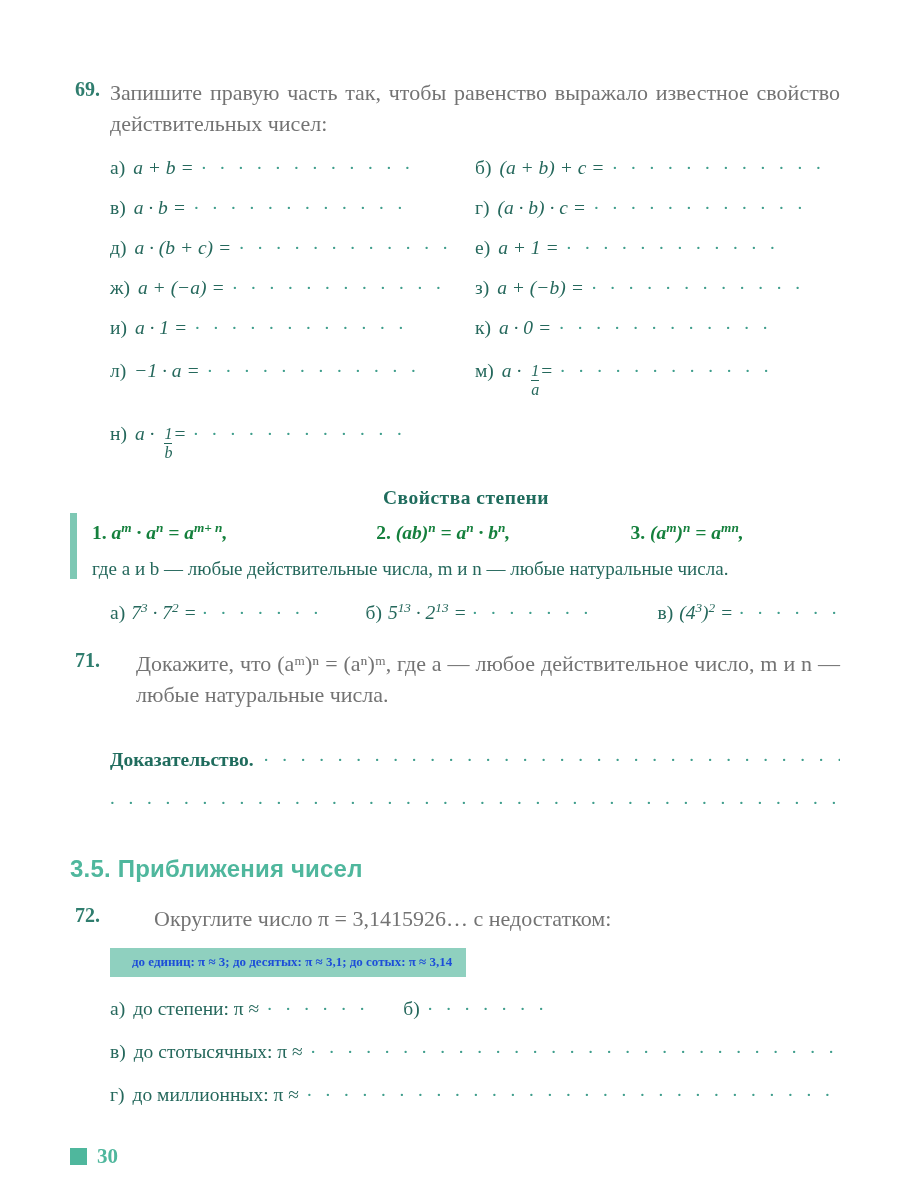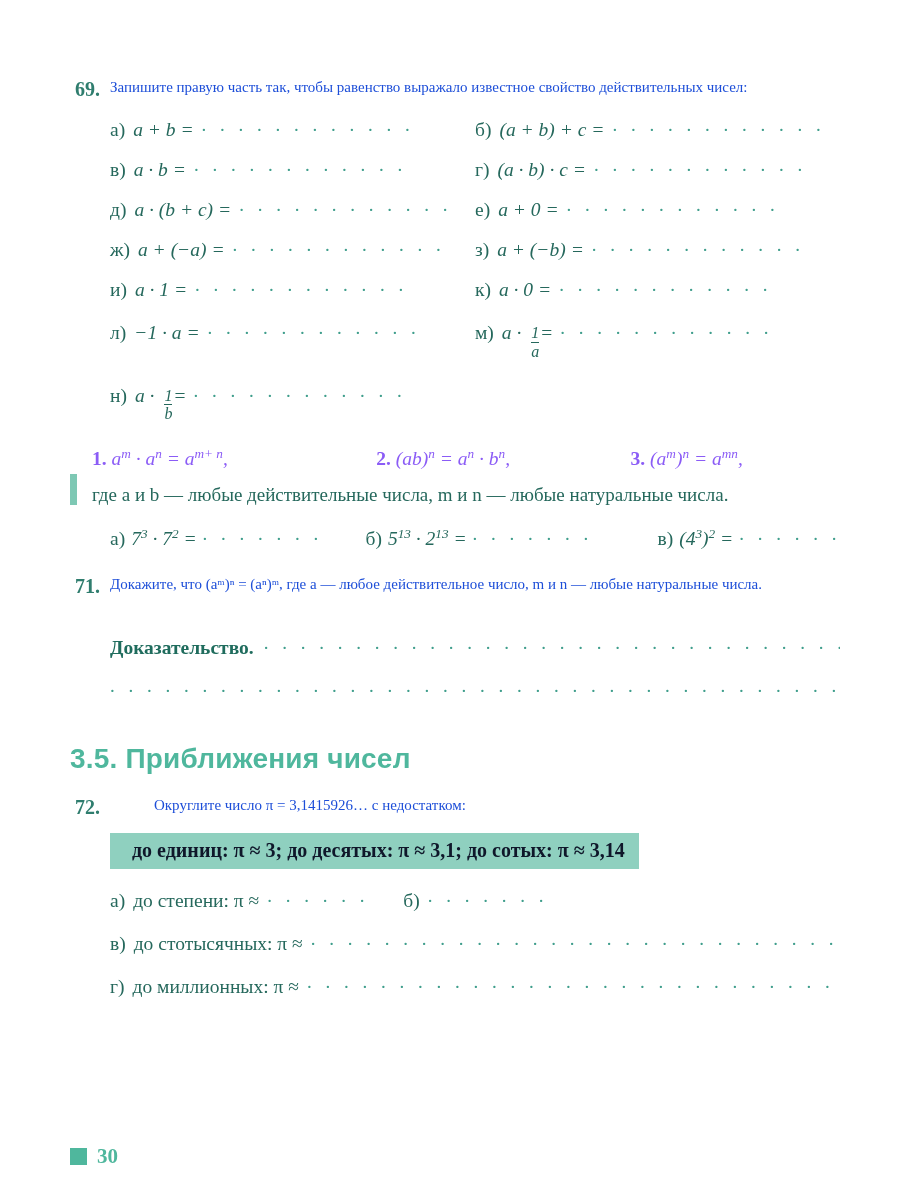--- a/index.html
+++ b/index.html
@@ -34,23 +34,23 @@
     color: #2f7d6e;
     width: 40px;
     flex: 0 0 40px;
     text-align: right;
     padding-right: 10px;
     box-sizing: border-box;
     padding-top: 1px;
   }
   .ex-body {
     flex: 1;
-    font-size: 15px;
+    font-size: 22px;
     line-height: 1.42;
-    color: #1d4ed8;
+    color: #737373;
     text-align: justify;
   }
   .ital { font-style: italic; }
 
   
   .dots {
     display: inline-block;
     color: #3f9e8c;
     letter-spacing: 4.5px;
     font-size: 19px;
@@ -108,51 +108,52 @@
     text-align: center;
     font-weight: bold;
     font-size: 19.5px;
     color: #1f6c5d;
     letter-spacing: 0.5px;
     margin-bottom: 13px;
   }
   .prop-row {
     display: flex;
     font-size: 19.5px;
-    color: #8b5cf6;
+    color: #15803d;
+    font-weight: bold;
   }
   .prop-row .item { white-space: nowrap; }
   .prop-row .item:nth-child(1) { width: 38%; }
   .prop-row .item:nth-child(2) { width: 34%; }
   .prop-note {
     margin-top: 12px;
     font-size: 19px;
     line-height: 1.42;
     color: #25685c;
     text-align: justify;
   }
 
   
   .section-head {
     margin-top: 42px;
     font-family: "Liberation Sans", sans-serif;
     font-weight: bold;
-    font-size: 28px;
+    font-size: 24px;
     color: #4fb79d;
     letter-spacing: 0.2px;
   }
 
   
   .band {
     margin-top: 14px;
     margin-left: 40px;
     background: #8fd0bf;
-    color: #0f172a;
-    font-weight: bold;
-    font-size: 20px;
+    color: #1d4ed8;
+    font-weight: bold;
+    font-size: 13px;
     padding: 6px 14px 7px 22px;
     display: inline-block;
     white-space: nowrap;
   }
 
   
   .pagenum {
     position: absolute;
     left: 70px;
     bottom: 42px;
@@ -247,21 +248,21 @@
     </div>
 
     <div class="rowpair">
       <div class="col">
         <span class="lbl">д)</span>
         <span class="lbl ital">a · (b + c) =</span>
         <span class="fill"><span class="dots">. . . . . . . . . . . .</span></span>
       </div>
       <div class="col">
         <span class="lbl">е)</span>
-        <span class="lbl ital">a + 0 =</span>
+        <span class="lbl ital">a + 1 =</span>
         <span class="fill"><span class="dots">. . . . . . . . . . . .</span></span>
       </div>
     </div>
 
     <div class="rowpair">
       <div class="col">
         <span class="lbl">ж)</span>
         <span class="lbl ital">a + (−a) =</span>
         <span class="fill"><span class="dots">. . . . . . . . . . . .</span></span>
       </div>
@@ -313,20 +314,21 @@
         </span>
         <span class="lbl">=</span>
         <span class="fill"><span class="dots">. . . . . . . . . . . .</span></span>
       </div>
       <div class="col"></div>
     </div>
 
   </div>
 
   <div class="propbox">
+    <div class="prop-title">Свойства степени</div>
     <div class="prop-row">
       <div class="item">
         <b>1.</b>
         <span class="ital">
           a<sup>m</sup> · a<sup>n</sup> = a<sup>m+&nbsp;n</sup>,
         </span>
       </div>
       <div class="item">
         <b>2.</b>
         <span class="ital">
@@ -355,21 +357,21 @@
       <span class="lbl ital">5<sup>13</sup> · 2<sup>13</sup> =</span>
       <span class="fill"><span class="dots">. . . . . . .</span></span>
     </div>
     <div class="cell c3">
       <span class="lbl">в)</span>
       <span class="lbl ital">(4<sup>3</sup>)<sup>2</sup> =</span>
       <span class="fill"><span class="dots">. . . . . . .</span></span>
     </div>
   </div>
 
-  <div class="ex" style="margin-top:24px;">
+  <div class="ex" style="margin-top:24px;gap:26px;">
     <div class="ex-num">71.</div>
     <div class="ex-body">Докажите, что (aᵐ)ⁿ = (aⁿ)ᵐ, где a — любое действительное число, m и n  — любые натуральные числа.</div>
   </div>
 
   <div class="indent">
     <div class="proof-line">
       <span class="b">Доказательство.</span>
       <span class="fill"><span class="dots">. . . . . . . . . . . . . . . . . . . . . . . . . . . . . . . . . . . . . . . . . . . . . .</span></span>
     </div>
   </div>

